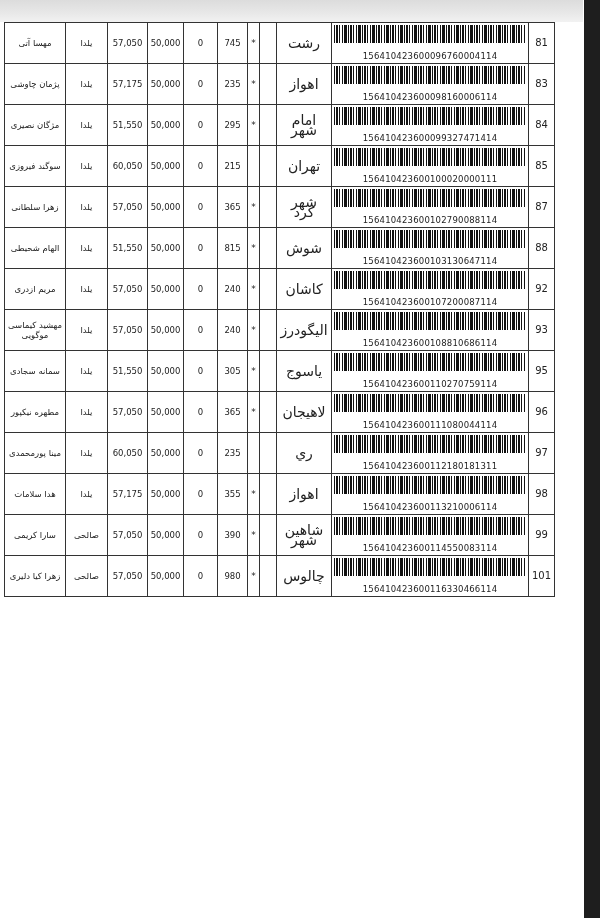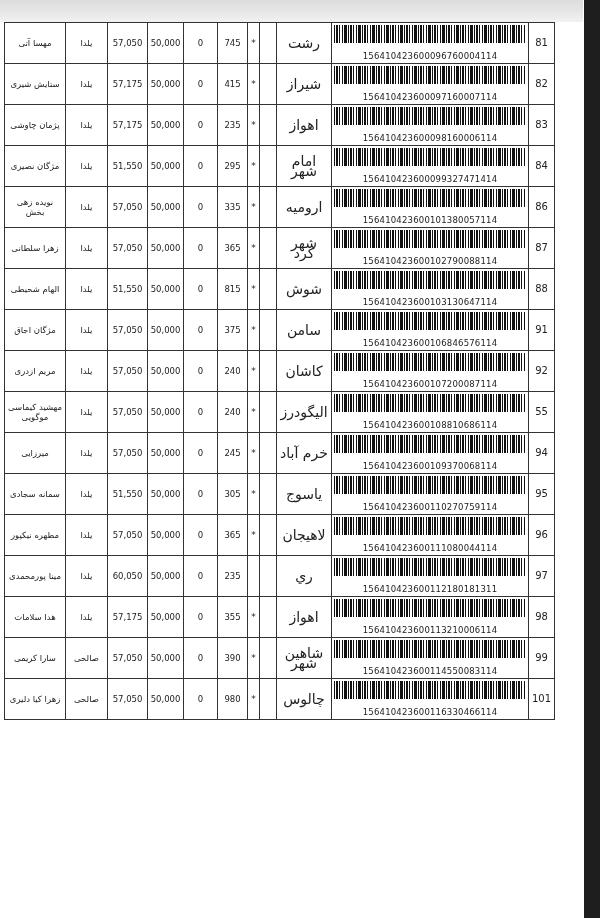--- a/index.html
+++ b/index.html
@@ -90,41 +90,25 @@
     <td class="star">*</td>
     <td class="blank"></td>
     <td class="city">رشت</td>
     <td class="bc">
       <div class="barcode"></div>
       <div class="bc-text">156410423600096760004114</div>
     </td>
     <td class="rownum">81</td>
   </tr>
       <tr>
-    <td class="name">ستایش شیری</td>
+    <td class="name">پژمان چاوشی</td>
     <td class="mgr">یلدا</td>
     <td class="num">57,175</td>
     <td class="num">50,000</td>
     <td class="num">0</td>
-    <td class="num">415</td>
-    <td class="star">*</td>
-    <td class="blank"></td>
-    <td class="city">شیراز</td>
-    <td class="bc">
-      <div class="barcode"></div>
-      <div class="bc-text">156410423600097160007114</div>
-    </td>
-    <td class="rownum">82</td>
-  </tr>
-      <tr>
-    <td class="name">پژمان چاوشی</td>
-    <td class="mgr">یلدا</td>
-    <td class="num">57,175</td>
-    <td class="num">50,000</td>
-    <td class="num">0</td>
     <td class="num">235</td>
     <td class="star">*</td>
     <td class="blank"></td>
     <td class="city">اهواز</td>
     <td class="bc">
       <div class="barcode"></div>
       <div class="bc-text">156410423600098160006114</div>
     </td>
     <td class="rownum">83</td>
   </tr>
@@ -138,34 +122,34 @@
     <td class="star">*</td>
     <td class="blank"></td>
     <td class="city">امام شهر</td>
     <td class="bc">
       <div class="barcode"></div>
       <div class="bc-text">156410423600099327471414</div>
     </td>
     <td class="rownum">84</td>
   </tr>
       <tr>
-    <td class="name">نویده زهی بخش</td>
-    <td class="mgr">یلدا</td>
-    <td class="num">57,050</td>
-    <td class="num">50,000</td>
-    <td class="num">0</td>
-    <td class="num">335</td>
-    <td class="star">*</td>
-    <td class="blank"></td>
-    <td class="city">ارومیه</td>
-    <td class="bc">
-      <div class="barcode"></div>
-      <div class="bc-text">156410423600101380057114</div>
-    </td>
-    <td class="rownum">86</td>
+    <td class="name">سوگند فیروزی</td>
+    <td class="mgr">یلدا</td>
+    <td class="num">60,050</td>
+    <td class="num">50,000</td>
+    <td class="num">0</td>
+    <td class="num">215</td>
+    <td class="star"></td>
+    <td class="blank"></td>
+    <td class="city">تهران</td>
+    <td class="bc">
+      <div class="barcode"></div>
+      <div class="bc-text">156410423600100020000111</div>
+    </td>
+    <td class="rownum">85</td>
   </tr>
       <tr>
     <td class="name">زهرا سلطانی</td>
     <td class="mgr">یلدا</td>
     <td class="num">57,050</td>
     <td class="num">50,000</td>
     <td class="num">0</td>
     <td class="num">365</td>
     <td class="star">*</td>
     <td class="blank"></td>
@@ -186,36 +170,20 @@
     <td class="star">*</td>
     <td class="blank"></td>
     <td class="city">شوش</td>
     <td class="bc">
       <div class="barcode"></div>
       <div class="bc-text">156410423600103130647114</div>
     </td>
     <td class="rownum">88</td>
   </tr>
       <tr>
-    <td class="name">مژگان اجاق</td>
-    <td class="mgr">یلدا</td>
-    <td class="num">57,050</td>
-    <td class="num">50,000</td>
-    <td class="num">0</td>
-    <td class="num">375</td>
-    <td class="star">*</td>
-    <td class="blank"></td>
-    <td class="city">سامن</td>
-    <td class="bc">
-      <div class="barcode"></div>
-      <div class="bc-text">156410423600106846576114</div>
-    </td>
-    <td class="rownum">91</td>
-  </tr>
-      <tr>
     <td class="name">مریم ازدری</td>
     <td class="mgr">یلدا</td>
     <td class="num">57,050</td>
     <td class="num">50,000</td>
     <td class="num">0</td>
     <td class="num">240</td>
     <td class="star">*</td>
     <td class="blank"></td>
     <td class="city">کاشان</td>
     <td class="bc">
@@ -231,37 +199,21 @@
     <td class="num">50,000</td>
     <td class="num">0</td>
     <td class="num">240</td>
     <td class="star">*</td>
     <td class="blank"></td>
     <td class="city">الیگودرز</td>
     <td class="bc">
       <div class="barcode"></div>
       <div class="bc-text">156410423600108810686114</div>
     </td>
-    <td class="rownum">55</td>
-  </tr>
-      <tr>
-    <td class="name">میرزایی</td>
-    <td class="mgr">یلدا</td>
-    <td class="num">57,050</td>
-    <td class="num">50,000</td>
-    <td class="num">0</td>
-    <td class="num">245</td>
-    <td class="star">*</td>
-    <td class="blank"></td>
-    <td class="city">خرم آباد</td>
-    <td class="bc">
-      <div class="barcode"></div>
-      <div class="bc-text">156410423600109370068114</div>
-    </td>
-    <td class="rownum">94</td>
+    <td class="rownum">93</td>
   </tr>
       <tr>
     <td class="name">سمانه سجادی</td>
     <td class="mgr">یلدا</td>
     <td class="num">51,550</td>
     <td class="num">50,000</td>
     <td class="num">0</td>
     <td class="num">305</td>
     <td class="star">*</td>
     <td class="blank"></td>

